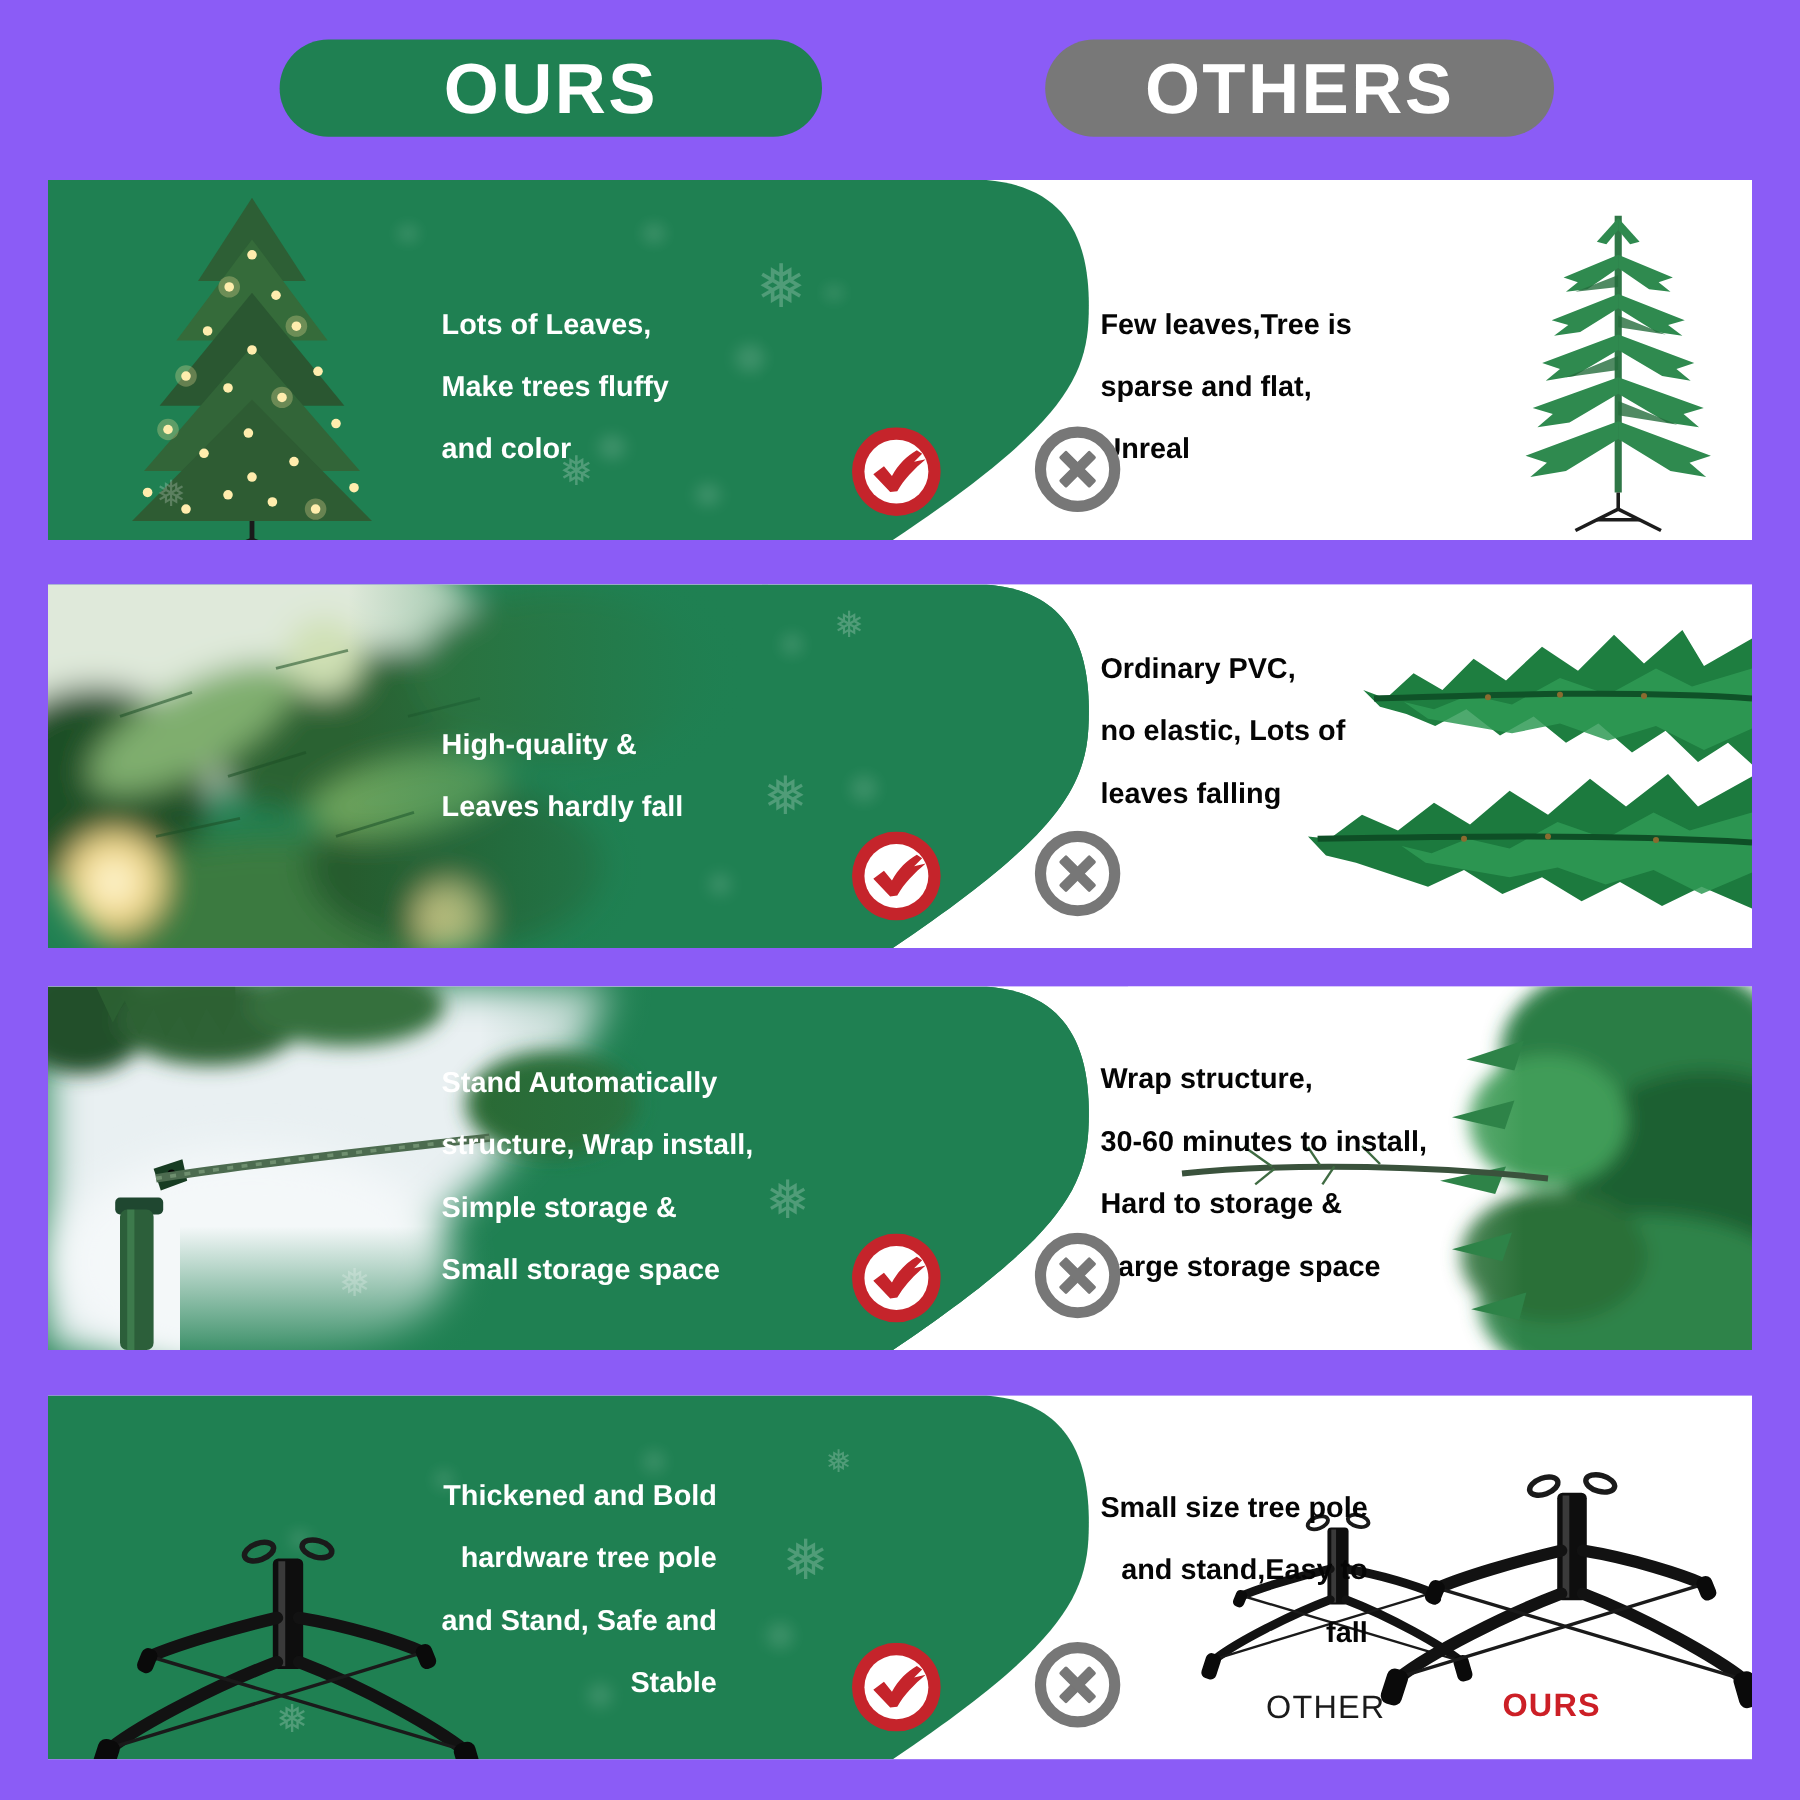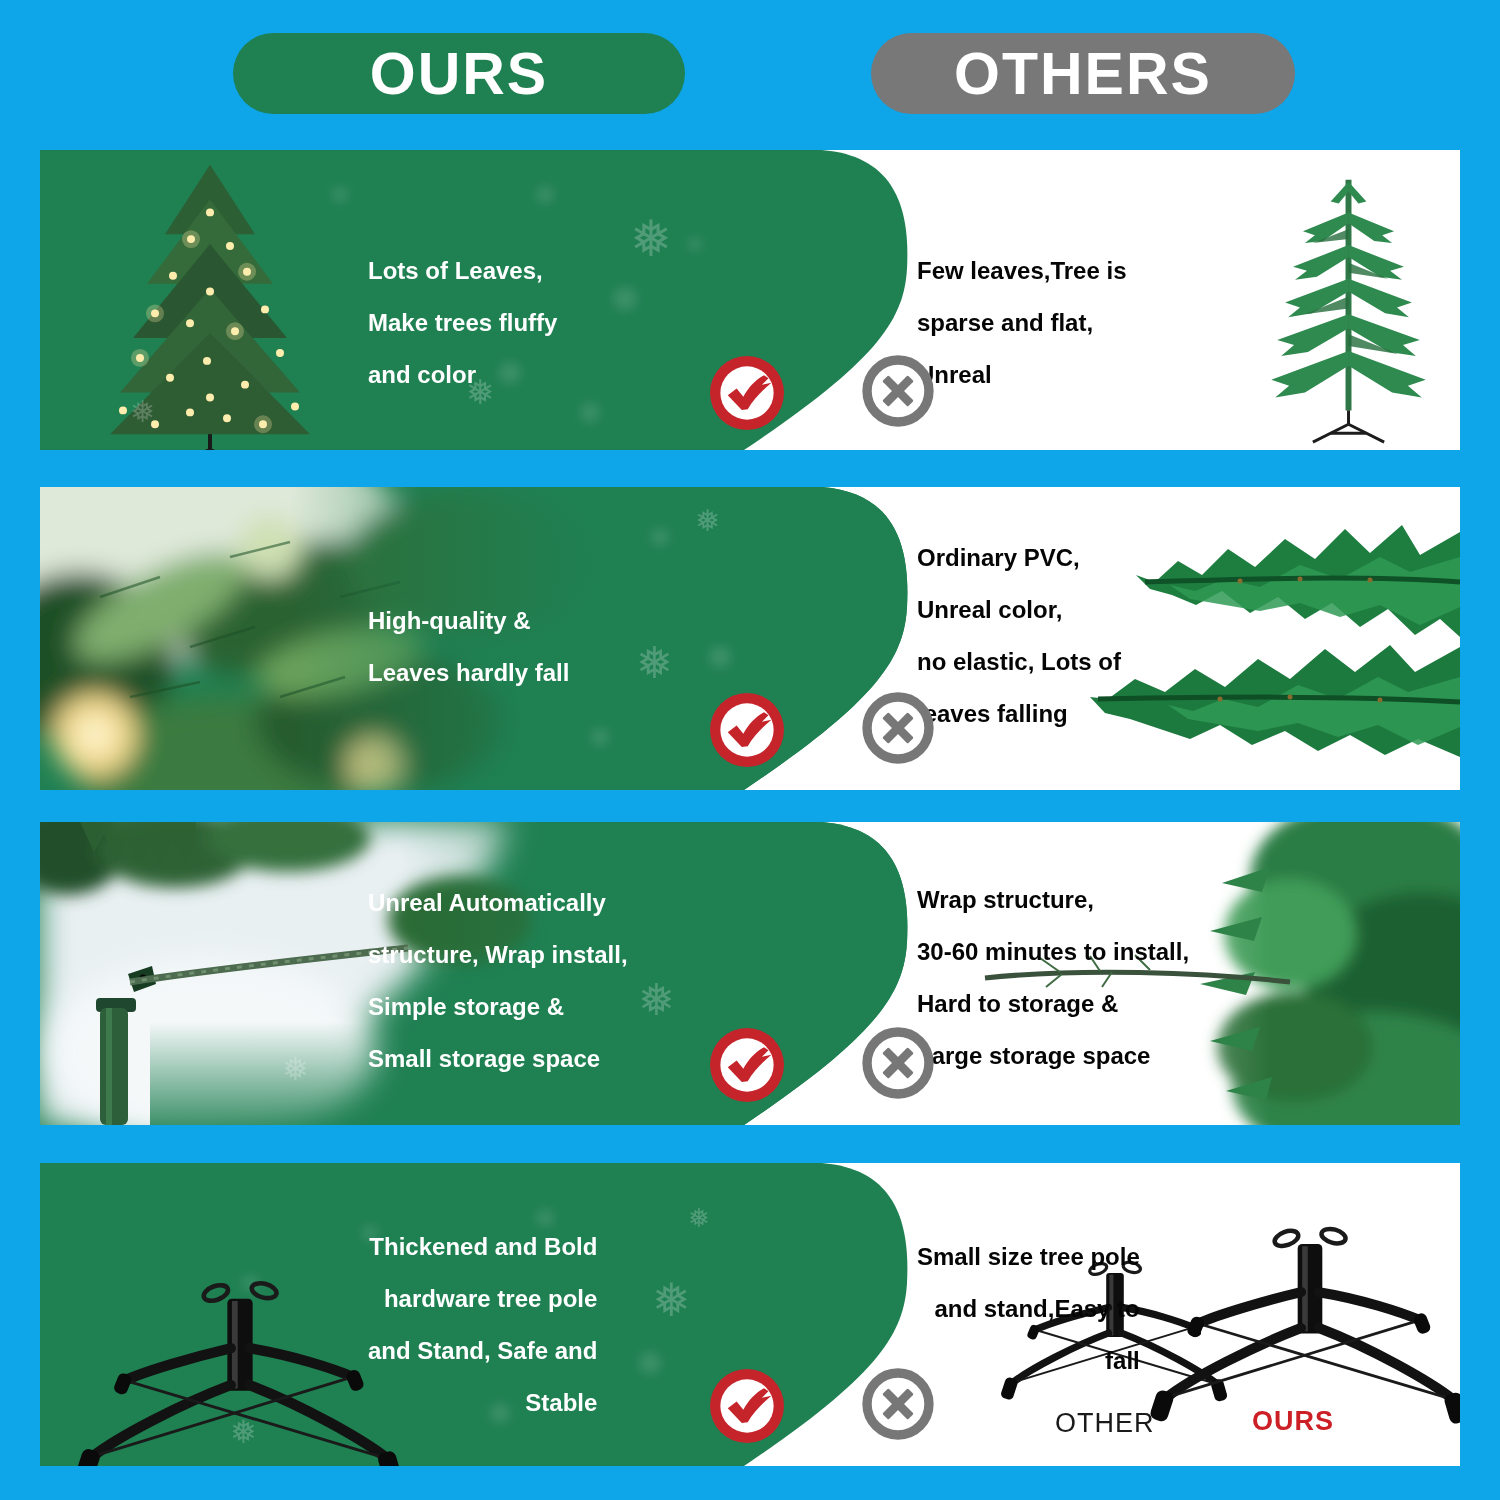--- a/index.html
+++ b/index.html
@@ -1,16 +1,16 @@
 <!DOCTYPE html>
 <html><head>
 <meta charset="utf-8">
 <style>
   html,body{margin:0;padding:0;}
-  .canvas{position:relative;width:1500px;height:1500px;background:#0ea5e9;
+  .canvas{position:relative;width:1500px;height:1500px;background:#8b5cf6;
           font-family:"Liberation Sans",sans-serif;overflow:hidden;}
   
   .pill{position:absolute;top:33px;height:81px;border-radius:41px;display:flex;
         align-items:center;justify-content:center;color:#ffffff;font-weight:bold;
         font-size:59px;letter-spacing:2px;}
   .pill-ours{left:233px;width:452px;background:#1F8052;}
   .pill-others{left:871px;width:424px;background:#787878;}
   
   .row{position:absolute;left:40px;width:1420px;background:#ffffff;}
   .row1{top:150px;height:300px;}
@@ -247,21 +247,20 @@
           <circle cx="440" cy="213" r="2.5"></circle>
         </g>
     </svg>
 
     <div class="feat ours" style="left:328px;top:108px">
       <div>High-quality &amp;</div>
       <div>Leaves hardly fall</div>
     </div>
     <div class="feat others" style="left:877px;top:45px">
       <div>Ordinary PVC,</div>
-      <div>Unreal color,</div>
       <div>no elastic, Lots of</div>
       <div>leaves falling</div>
     </div>
 
     <span class="flake" style="left:596px;top:150px;font-size:44px">❅</span>
     <span class="flake" style="left:655px;top:16px;font-size:30px">❅</span>
 
     <div class="badge check">
       <svg viewBox="0 0 100 100">
           <circle cx="50" cy="50" r="50" fill="#C5242B"></circle>
@@ -354,21 +353,21 @@
       <g stroke="#3f6b42" stroke-width="2">
         <line x1="120" y1="150" x2="100" y2="136"></line>
           <line x1="160" y1="149" x2="150" y2="134"></line>
         <line x1="210" y1="148" x2="195" y2="133"></line>
           <line x1="122" y1="152" x2="106" y2="165"></line>
         <line x1="172" y1="150" x2="162" y2="165"></line>
       </g>
     </svg>
 
     <div class="feat ours" style="left:328px;top:55px">
-      <div>Unreal Automatically</div>
+      <div>Stand Automatically</div>
       <div>structure, Wrap install,</div>
       <div>Simple storage &amp;</div>
       <div>Small storage space</div>
     </div>
     <div class="feat others" style="left:877px;top:52px">
       <div>Wrap structure,</div>
       <div>30-60 minutes to install,</div>
       <div>Hard to storage &amp;</div>
       <div>Large storage space</div>
     </div>

